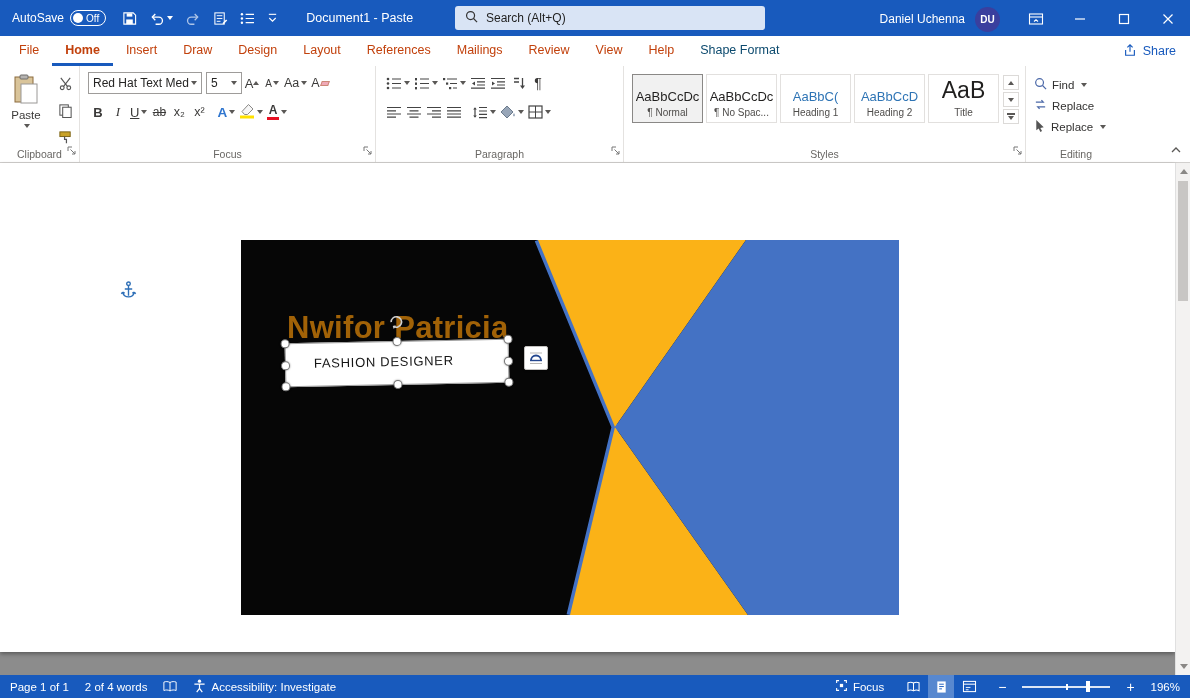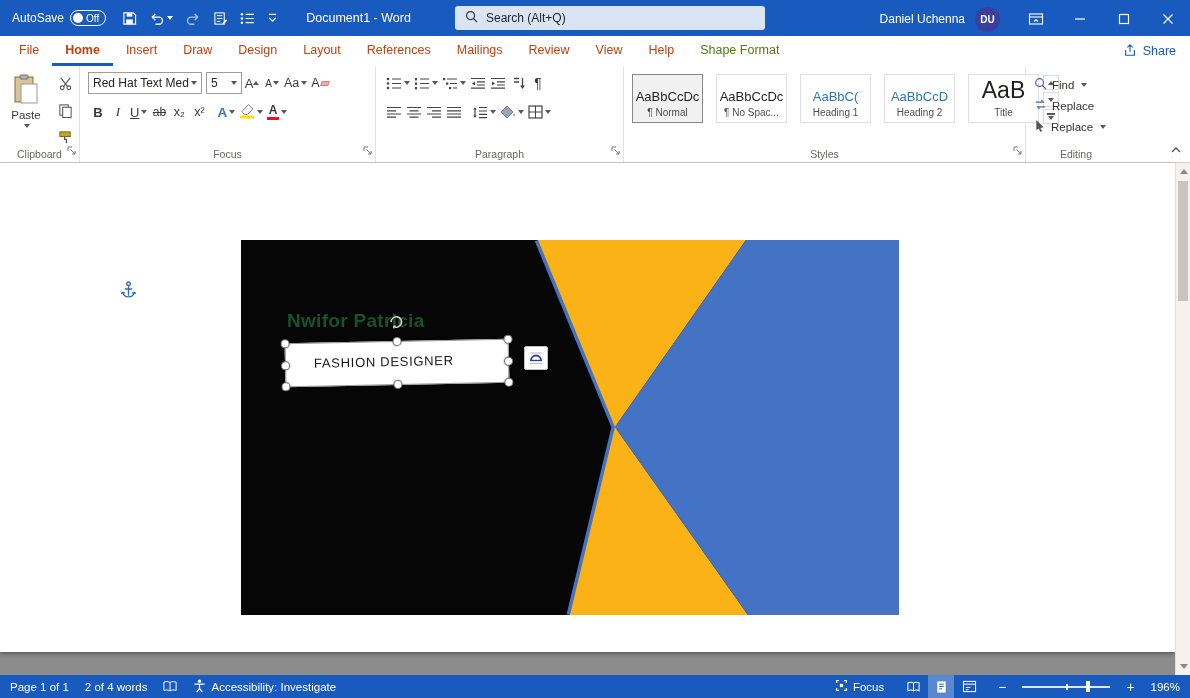--- a/index.html
+++ b/index.html
@@ -18,21 +18,21 @@
   .tb-right { position:absolute; right:0; top:0; height:38px; display:flex; align-items:center; }
   .user-name { margin-right:10px; }
   .avatar { width:25px; height:25px; border-radius:50%; background:#3a3f9e; display:flex; align-items:center; justify-content:center; font-size:10px; font-weight:bold; margin-right:14px; }
   .winbtn { width:44px; height:36px; display:flex; align-items:center; justify-content:center; }
 
   
   .tabrow { height:30px; background:#fff; display:flex; align-items:stretch; position:relative; }
   .tab { display:flex; align-items:center; padding:0 13px; font-size:12.5px; color:#c2410c; border-bottom:3px solid transparent; }
   .tab:first-child { margin-left:6px; }
   .tab.active { border-bottom-color:#185abd; font-weight:bold; }
-  .tab.contextual { color:#4d7c0f; }
+  .tab.contextual { color:#0c4a6e; }
   .share { position:absolute; right:14px; top:0; height:30px; display:flex; align-items:center; gap:6px; color:#185abd; font-size:12.5px; }
 
   
   .ribbon { height:97px; background:#fff; border-bottom:1px solid #d1cfcd; display:flex; position:relative; }
   .grp { position:relative; height:100%; border-right:1px solid #e4e2e0; padding:6px 6px 18px 8px; }
   .grp-label { position:absolute; bottom:2px; left:0; right:0; text-align:center; font-size:10.5px; color:#696764; }
   .launcher { position:absolute; right:3px; bottom:3px; }
   .row { display:flex; align-items:center; }
   .rbtn { display:flex; align-items:center; justify-content:center; min-width:20px; height:22px; padding:0 2px; color:#3b3a39; font-size:12.5px; border-radius:2px; position:relative; }
   .chv { width:0; height:0; border-left:3px solid transparent; border-right:3px solid transparent; border-top:4px solid #5a5856; margin-left:2px; }
@@ -56,21 +56,21 @@
   .glyph-fx { color:#2e75cf; font-weight:bold; font-size:13.5px; }
   .fontcolor { display:flex; flex-direction:column; align-items:center; line-height:11px; }
   .fontcolor .bar { width:12px; height:3px; background:#e81123; margin-top:1px; }
   .eraser { width:8px; height:5px; background:#f0a9b8; transform:skewX(-20deg); margin-left:1px; border:1px solid #c87; }
 
   
   .grp-para { width:248px; }
 
   
   .grp-styles { width:402px; display:flex; }
-  .scards { display:flex; gap:13px; padding-top:2px; }
+  .scards { display:flex; gap:3px; padding-top:2px; }
   .scard { width:71px; height:49px; border:1px solid #e2e0de; background:#fff; display:flex; flex-direction:column; align-items:center; justify-content:center; }
   .scard.selected { border-color:#8a8886; background:#f1f1f1; }
   .scard .sample { font-size:13px; color:#201f1e; height:24px; display:flex; align-items:flex-end; white-space:nowrap; overflow:hidden; }
   .scard .sample.hblue { color:#2e74b5; }
   .scard .sample.title { font-size:23px; }
   .scard .sname { font-size:10px; color:#4f4d4b; margin-top:3px; white-space:nowrap; }
   .srail { display:flex; flex-direction:column; gap:2px; margin-left:4px; padding-top:3px; }
   .srail .sbtn { width:16px; height:15px; border:1px solid #dcdad8; display:flex; align-items:center; justify-content:center; flex-direction:column; gap:1px; }
   .sbtn .bar { width:8px; height:1.5px; background:#5a5856; }
 
@@ -78,21 +78,21 @@
   .grp-edit { width:100px; padding-top:8px; }
   .edit-row { display:flex; align-items:center; gap:5px; height:21px; font-size:11.5px; color:#323130; }
 
   .collapse-btn { position:absolute; right:8px; bottom:4px; }
 
   
   .docarea { height:512px; background:#8c8c8c; position:relative; }
   .page { position:absolute; left:0; top:0; right:15px; height:489px; background:#fff; box-shadow:0 2px 4px rgba(0,0,0,.35); }
   .card { position:absolute; left:241px; top:77px; width:658px; height:375px; }
   .card svg.bg { position:absolute; left:0; top:0; }
-  .card-name { position:absolute; left:46px; top:70px; color:#14532d; font-weight:bold; font-size:19px; letter-spacing:.3px; z-index:2; }
+  .card-name { position:absolute; left:46px; top:70px; color:#a16207; font-weight:bold; font-size:31px; letter-spacing:.3px; z-index:2; }
   .txbox { position:absolute; left:44px; top:101px; width:224px; height:44px; background:#fff; border:1.5px solid #9a9a9a; transform:rotate(-1.2deg); z-index:3; }
   .txbox .role { display:block; line-height:40px; padding-left:28px; font-size:13px; letter-spacing:.7px; color:#161616; font-weight:500; white-space:nowrap; }
   .hdl { position:absolute; width:9px; height:9px; border-radius:50%; background:#fff; border:1px solid #767676; box-shadow:0 0 2px rgba(0,0,0,.45); z-index:4; }
   .hdl.nw{left:-5px;top:-5px}.hdl.n{left:50%;margin-left:-4.5px;top:-5px}.hdl.ne{right:-5px;top:-5px}
   .hdl.w{left:-5px;top:50%;margin-top:-4.5px}.hdl.e{right:-5px;top:50%;margin-top:-4.5px}
   .hdl.sw{left:-5px;bottom:-5px}.hdl.s{left:50%;margin-left:-4.5px;bottom:-5px}.hdl.se{right:-5px;bottom:-5px}
   .rot { position:absolute; left:50%; top:-30px; margin-left:-9px; z-index:5; }
   .layoutbtn { position:absolute; left:283px; top:106px; width:24px; height:24px; background:#fff; border:1px solid #c3c1bf; border-radius:2px; box-shadow:0 1px 2px rgba(0,0,0,.3); display:flex; align-items:center; justify-content:center; z-index:6; }
   .anchor { position:absolute; left:120px; top:118px; }
 
@@ -159,21 +159,21 @@
           <path d="M6 2.5h9M6 7h9M6 11.5h9" stroke="#fff" stroke-width="1.2"></path>
         </svg>
     </span>
     <span class="ic">
       <svg width="11" height="12" viewBox="0 0 12 12">
           <path d="M2 2h8" stroke="#fff" stroke-width="1.2"></path>
           <path d="M2.5 6l3.5 3.5L9.5 6" fill="none" stroke="#fff" stroke-width="1.2"></path>
         </svg>
     </span>
   </div>
-  <div class="tb-title">Document1 - Word</div>
+  <div class="tb-title">Document1 - Paste</div>
 
   <div class="searchbox">
     <span>
       <svg width="13" height="13" viewBox="0 0 14 14">
           <circle cx="6" cy="6" r="4.3" fill="none" stroke="#333" stroke-width="1.3"></circle>
           <path d="M9.2 9.2 13 13" stroke="#333" stroke-width="1.3"></path>
         </svg>
     </span>
     <span>Search (Alt+Q)</span>
   </div>

